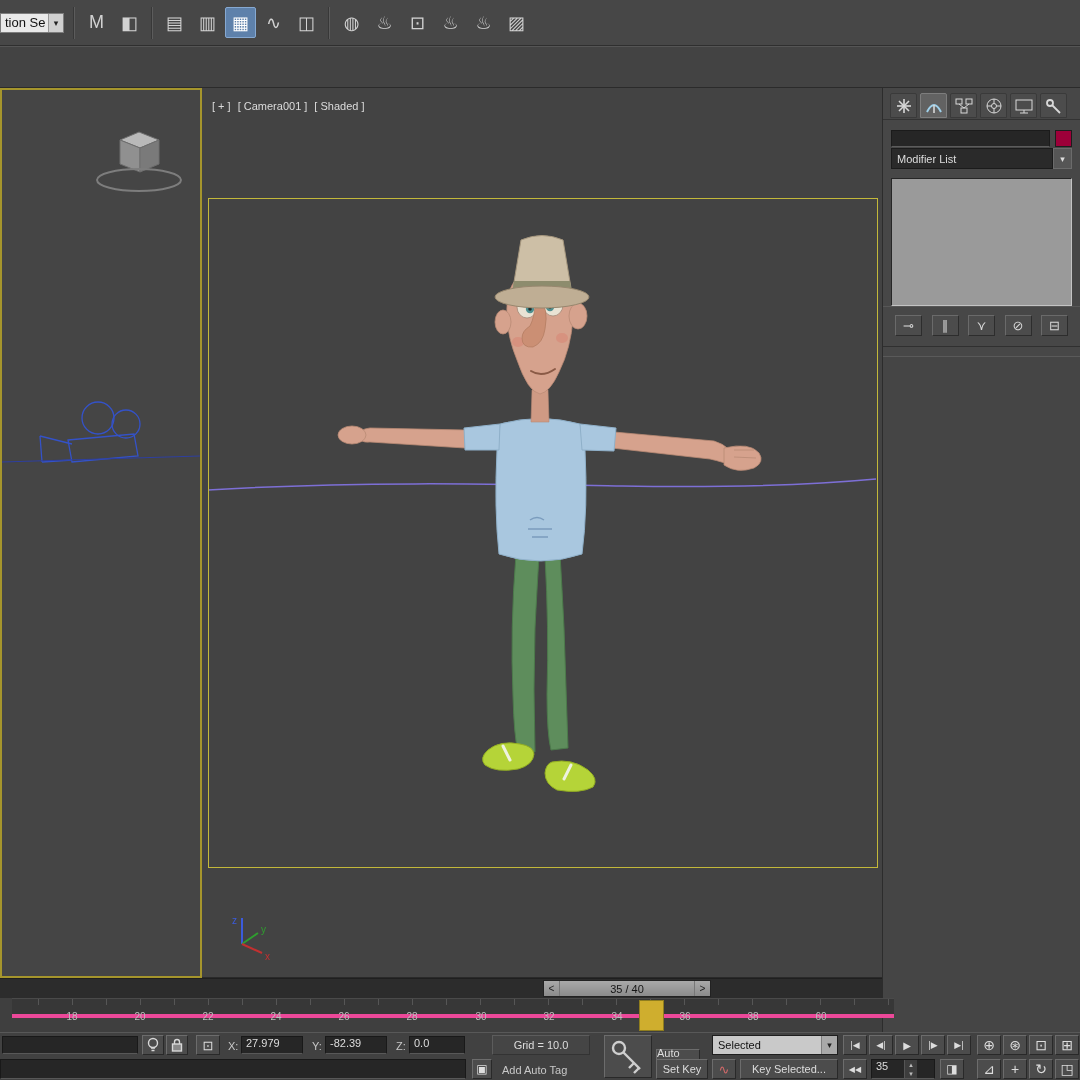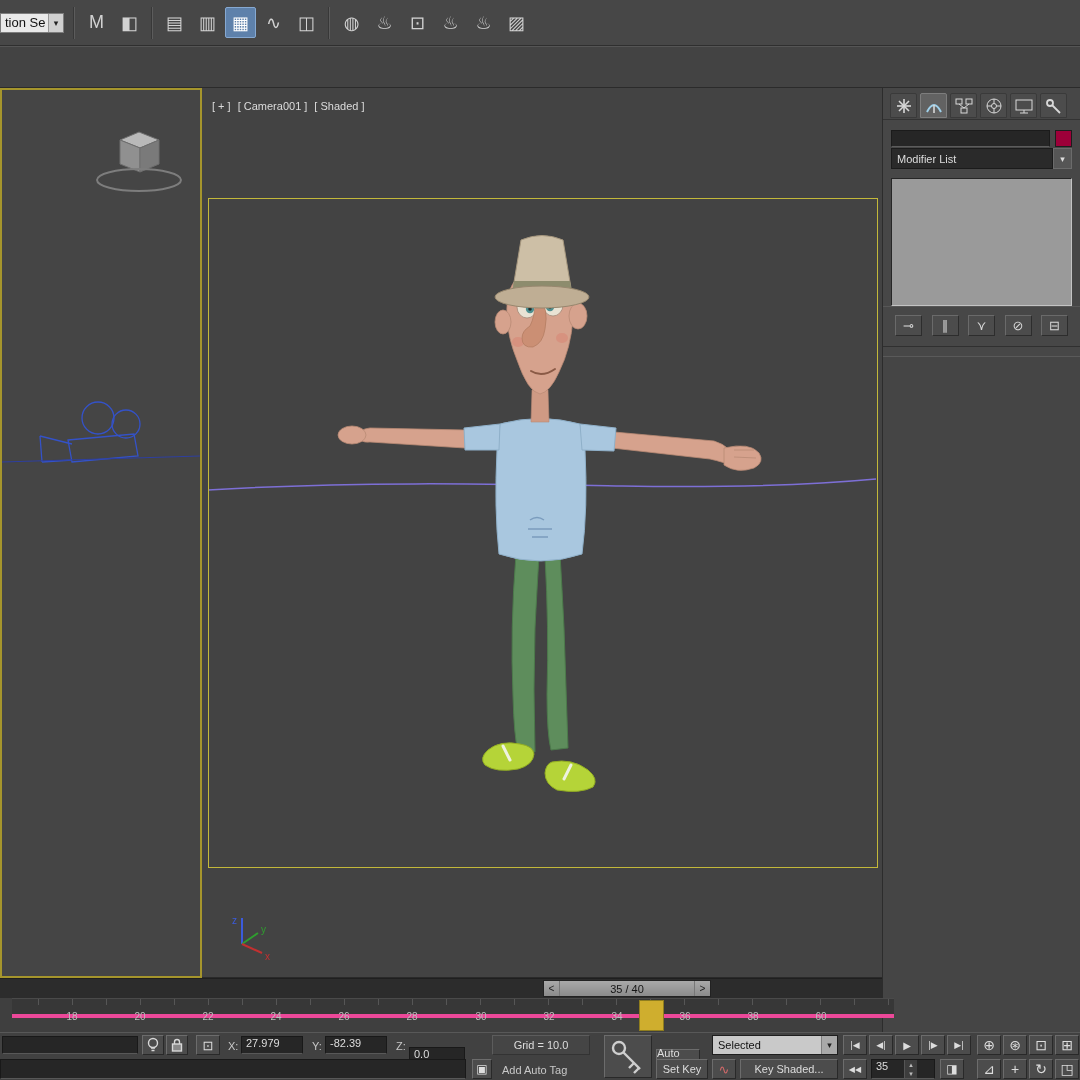--- a/index.html
+++ b/index.html
@@ -316,21 +316,21 @@
 
     <span class="lbl" style="left:228px;top:7px">X:</span>
     <div class="fld" style="left:241px;top:3px;width:62px">
         <span>27.979</span>
       </div>
     <span class="lbl" style="left:312px;top:7px">Y:</span>
     <div class="fld" style="left:325px;top:3px;width:62px">
         <span>-82.39</span>
       </div>
     <span class="lbl" style="left:396px;top:7px">Z:</span>
-    <div class="fld" style="left:409px;top:14px;width:56px">
+    <div class="fld" style="left:409px;top:3px;width:56px">
         <span>0.0</span>
       </div>
 
     <div class="btn" style="left:492px;top:2px;width:98px;background:#454545;border-color:#5c5c5c #333 #333 #5c5c5c">
         <span>Grid = 10.0</span>
       </div>
 
     <span class="btn" style="left:604px;top:2px;width:48px;height:43px">
       <svg width="44" height="40" viewBox="0 0 44 40">
           <g fill="none" stroke="#cfcfcf" stroke-width="2.4">
@@ -358,21 +358,21 @@
     <span class="btn navgrid" style="left:1003px;top:2px;width:24px">⊛</span>
     <span class="btn navgrid" style="left:1029px;top:2px;width:24px">⊡</span>
     <span class="btn navgrid" style="left:1055px;top:2px;width:24px">⊞</span>
 
     <div class="fld" style="left:0px;top:26px;width:466px;height:20px"></div>
     <span class="btn" style="left:472px;top:26px;width:20px;font-size:12px">▣</span>
     <span class="lbl" style="left:502px;top:31px">Add Auto Tag</span>
 
     <span class="btn" style="left:656px;top:26px;width:52px">Set Key</span>
     <span class="btn" style="left:712px;top:26px;width:24px;color:#d66a6a;font-size:13px">∿</span>
-    <span class="btn" style="left:740px;top:26px;width:98px">Key Shaded...</span>
+    <span class="btn" style="left:740px;top:26px;width:98px">Key Selected...</span>
 
     <span class="btn" style="left:843px;top:26px;width:24px;font-size:8px">◀◀</span>
     <div class="fld" style="left:871px;top:26px;width:64px;height:20px;padding-right:17px">
       <span>35</span>
       <span class="spin">
         <span>▴</span>
         <span>▾</span>
       </span>
     </div>
     <span class="btn" style="left:940px;top:26px;width:24px;font-size:12px">◨</span>

